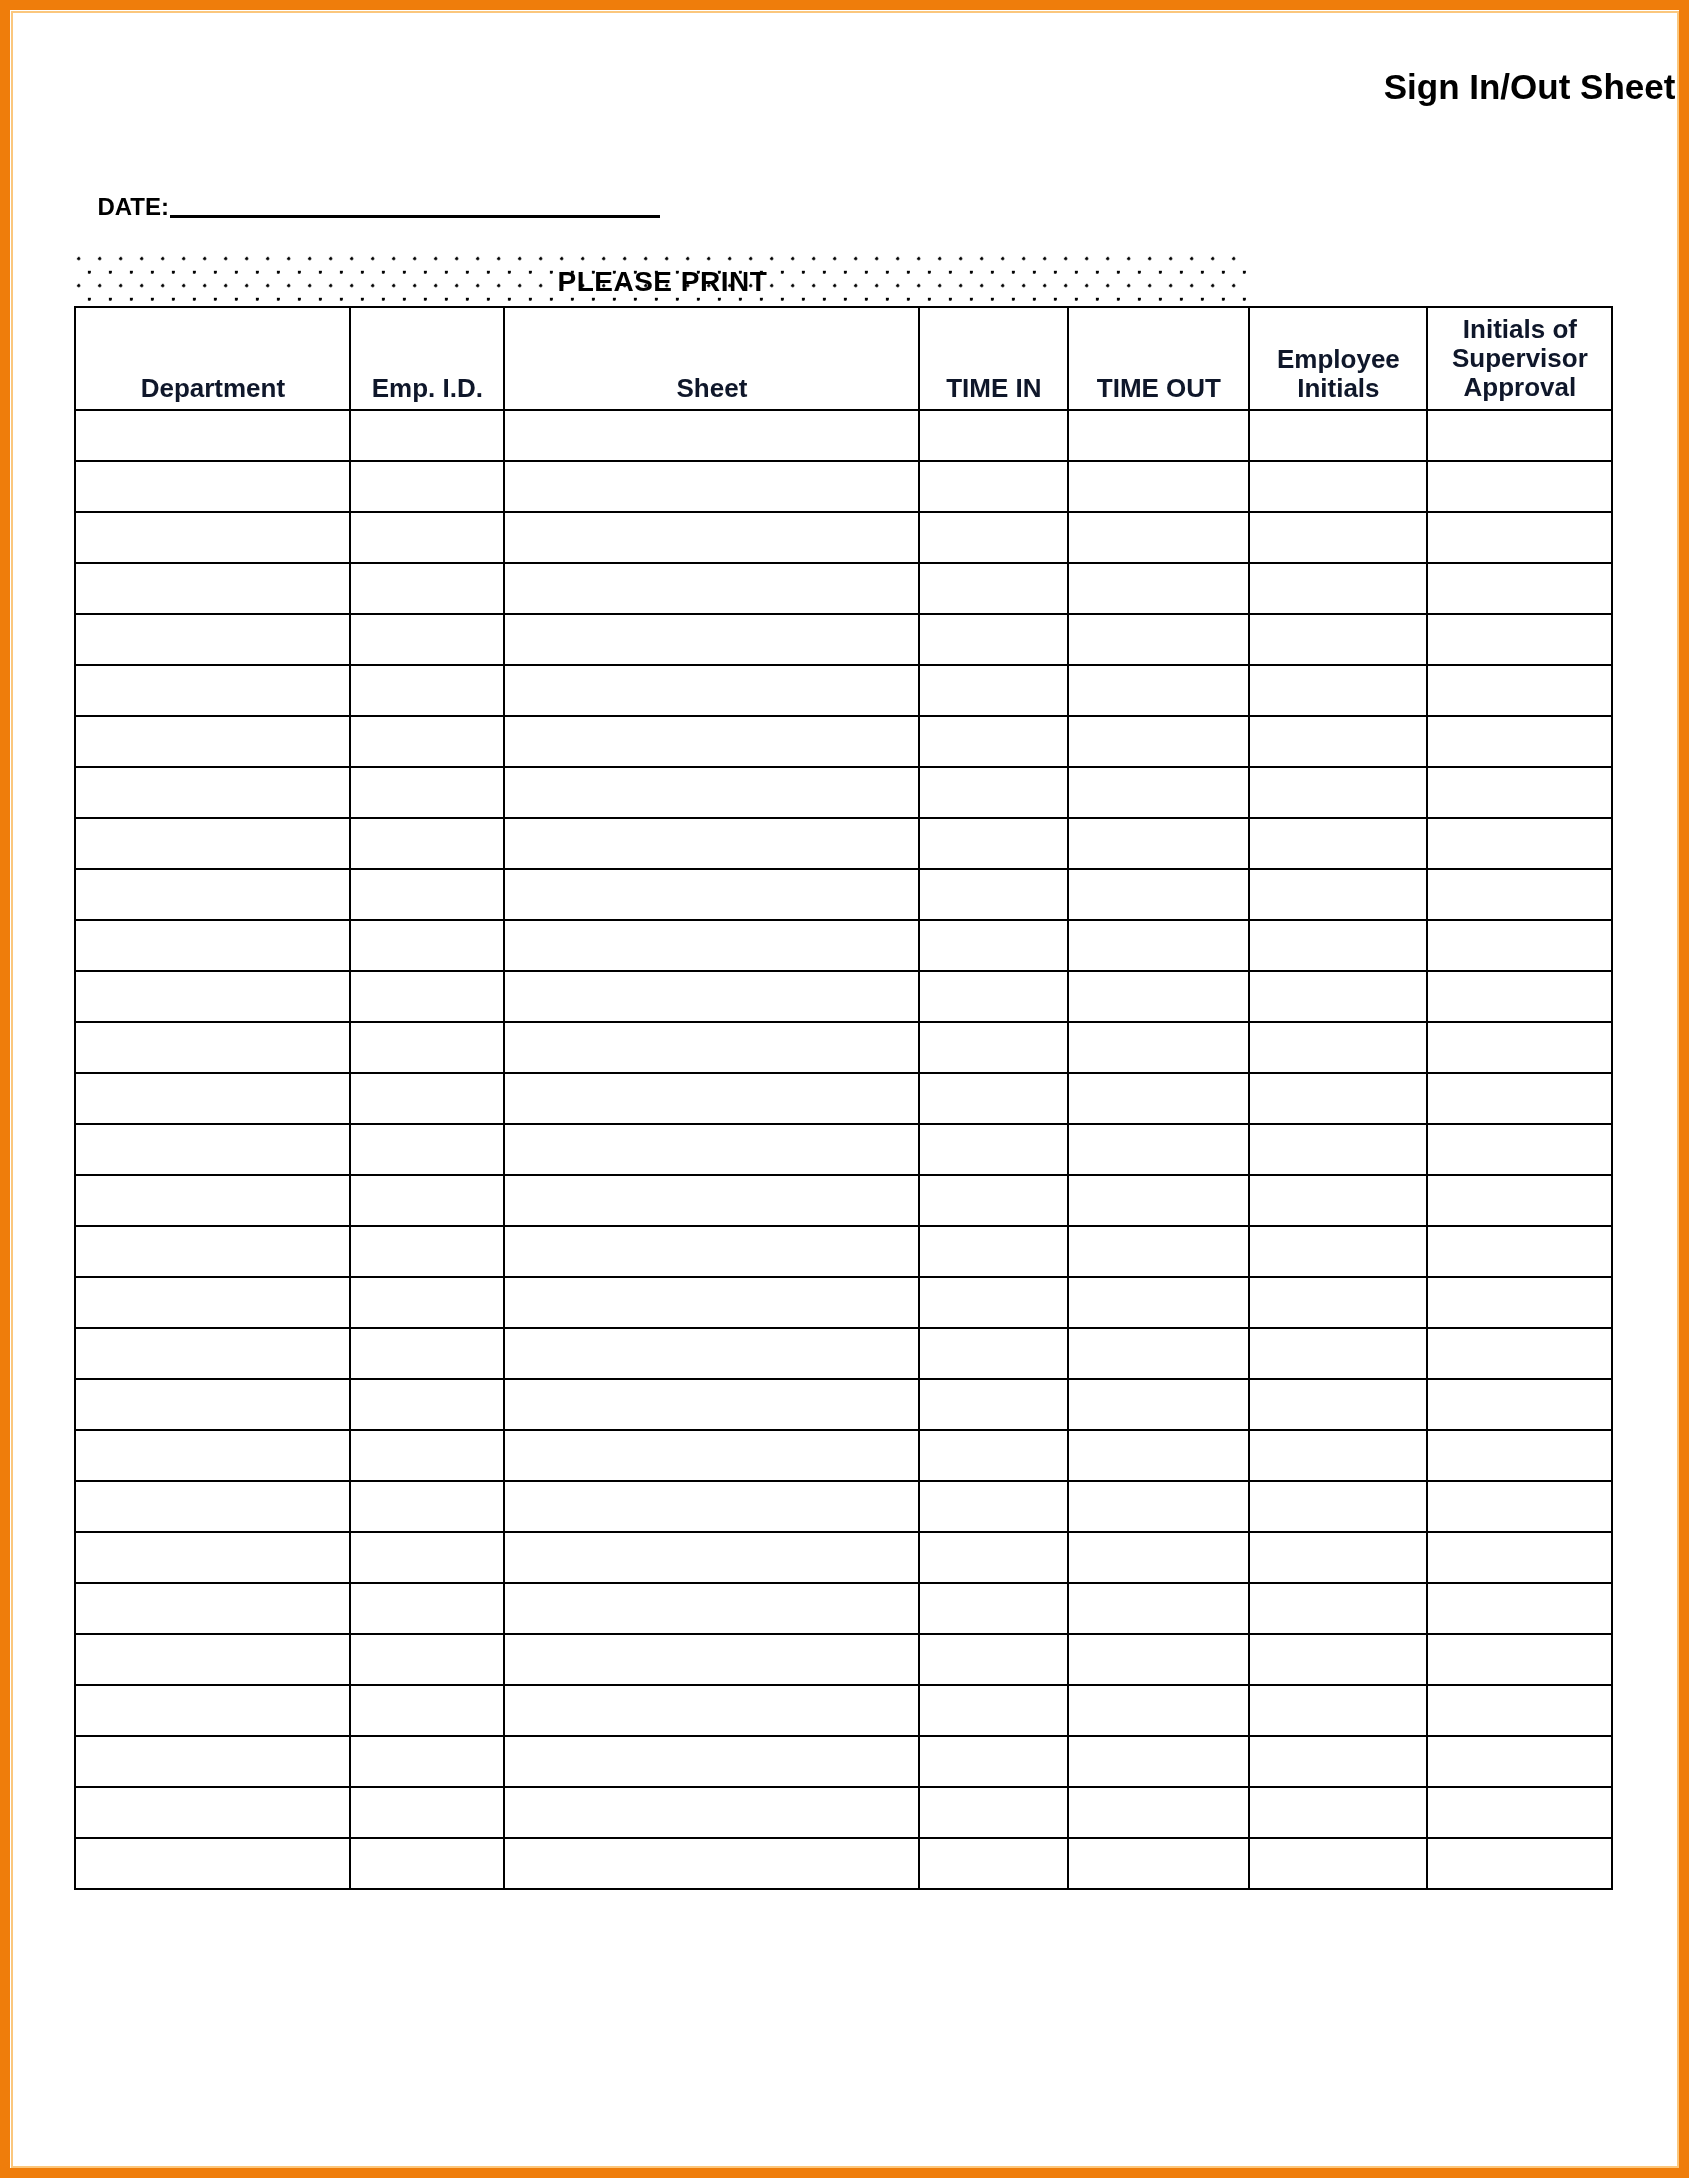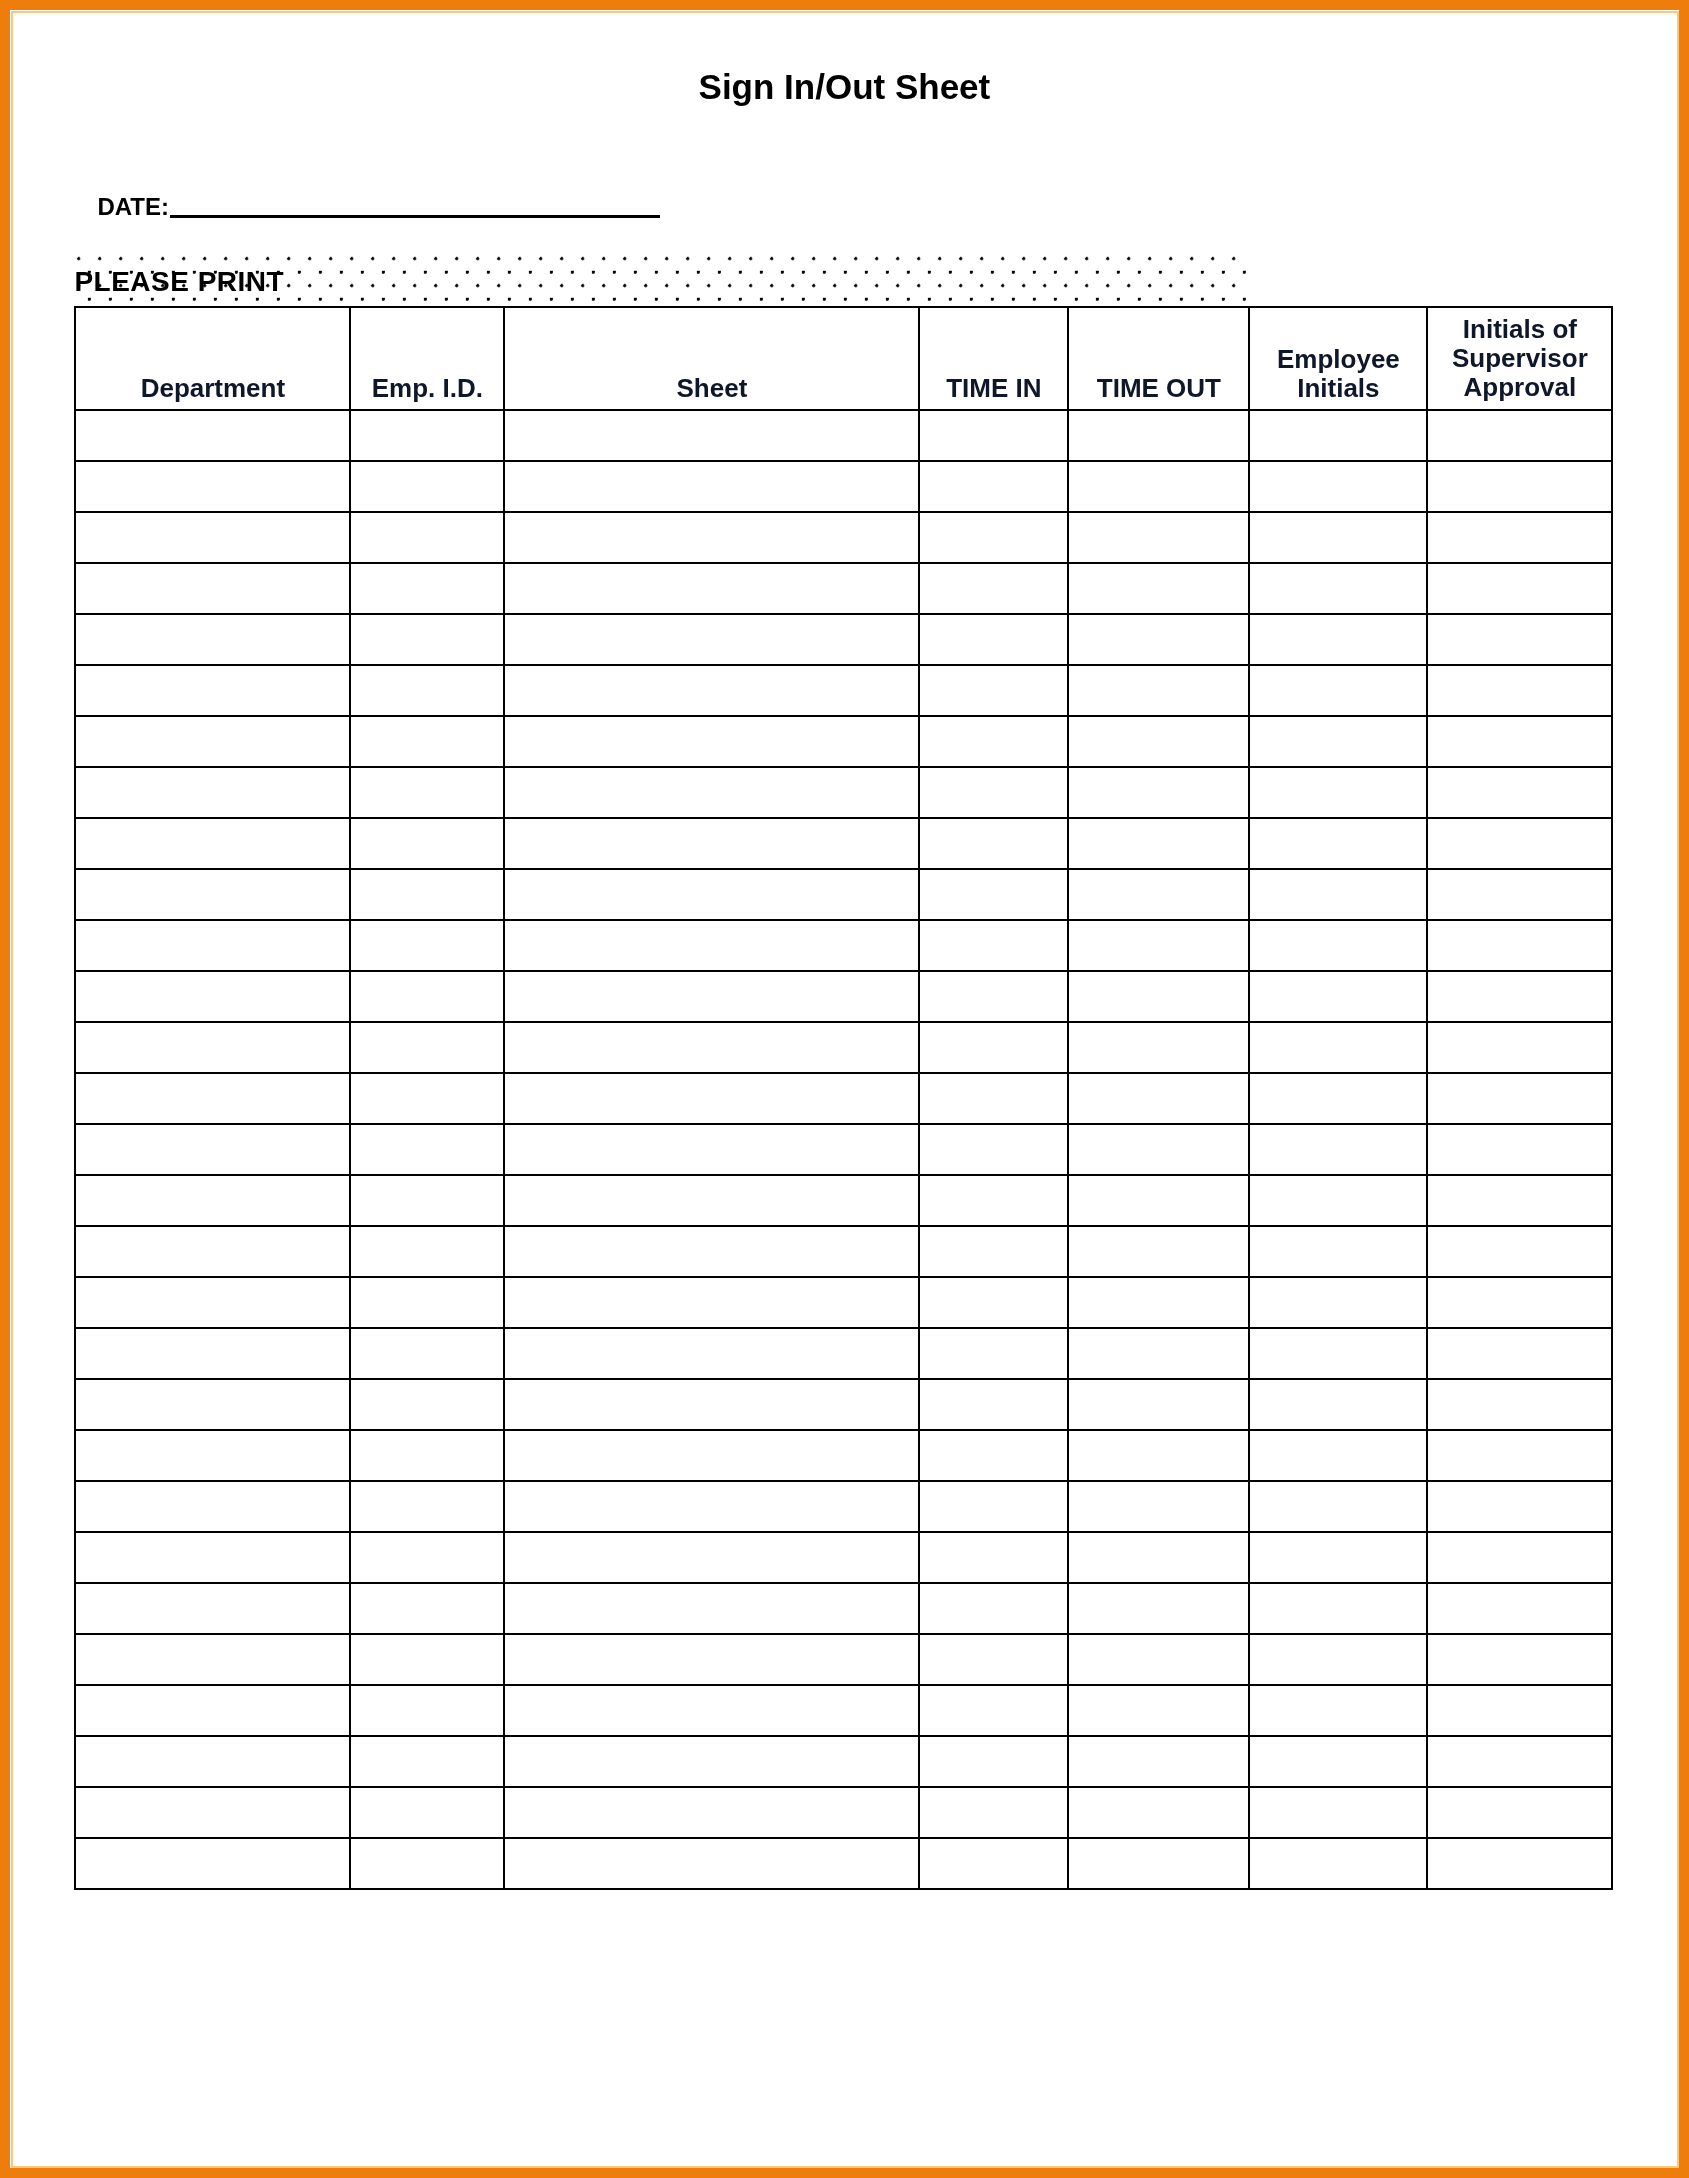--- a/index.html
+++ b/index.html
@@ -48,21 +48,21 @@
     height: 2152px;
     background: #ffffff;
   }
 
   
   .title {
     position: absolute;
     left: 0;
     top: 54px;
     width: 1662px;
-    text-align: center;
+    text-align: right;
     font-size: 35px;
     font-weight: bold;
     color: #000000;
     letter-spacing: 0px;
   }
 
   
   .date-row {
     position: absolute;
     left: 58px;
@@ -98,20 +98,21 @@
       radial-gradient(circle at 1.9px 1.9px, #000 1.4px, rgba(0,0,0,0) 1.8px),
       radial-gradient(circle at 12.4px 15.3px, #000 1.4px, rgba(0,0,0,0) 1.8px);
     background-size: 21px 27px, 21px 27px;
     background-position: 2.9px 3.8px, 2.9px 3.8px;
   }
   .please-text {
     position: absolute;
     left: 61px;
     top: 253px;
     width: 1176px;
+    text-align: center;
     font-size: 28px;
     font-weight: bold;
     color: #000;
     letter-spacing: 0.5px;
   }
 
   
   .grid {
     position: absolute;
     left: 61px;

